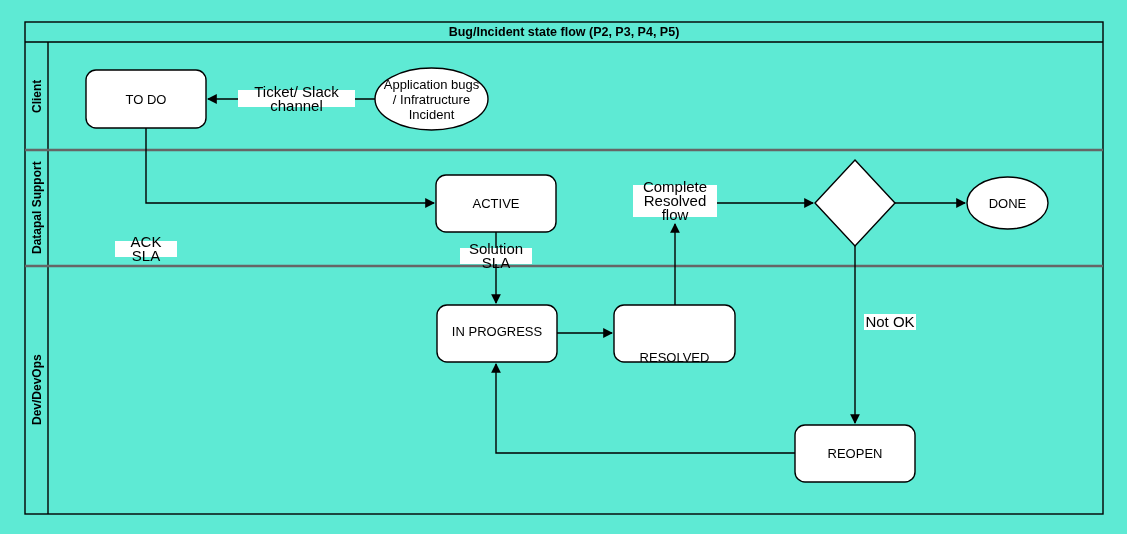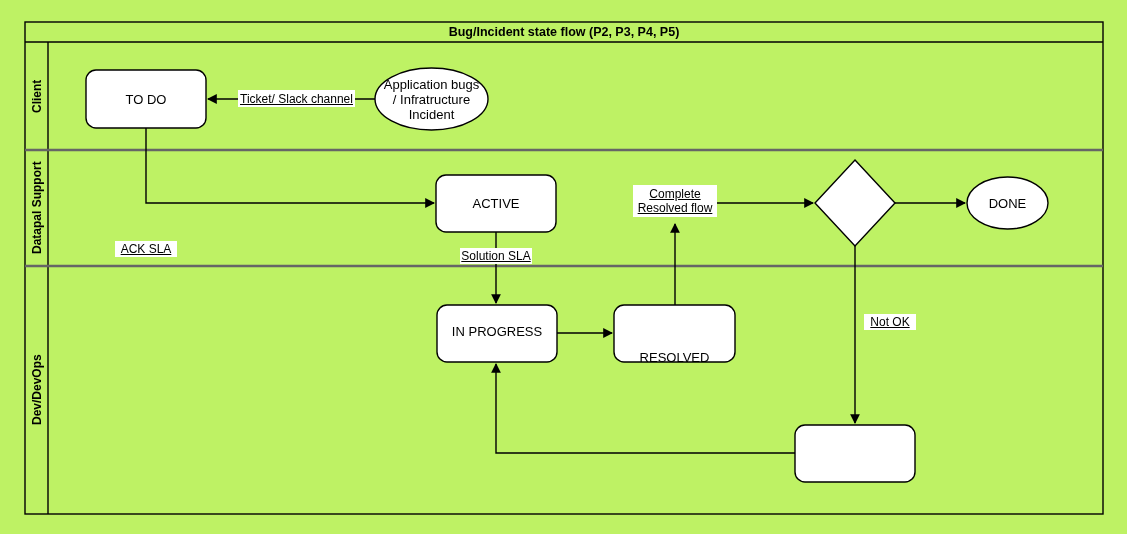--- a/index.html
+++ b/index.html
@@ -10,21 +10,21 @@
   }
   body {
     font-family: "Liberation Sans", sans-serif;
     color: #000000;
   }
   #stage {
     position: relative;
     width: 1127px;
     height: 534px;
     overflow: hidden;
-    background: #bef264;
+    background: #5eead4;
   }
   #canvas {
     position: absolute;
     left: 0;
     top: 0;
     width: 1127px;
     height: 534px;
   }
   .nodetext {
     position: absolute;
@@ -37,27 +37,26 @@
     color: #000;
     pointer-events: none;
     white-space: pre-line;
   }
   .edgelabel {
     position: absolute;
     display: flex;
     align-items: center;
     justify-content: center;
     text-align: center;
-    font-size: 12px;
+    font-size: 15px;
     line-height: 14px;
     color: #000;
     background: #ffffff;
     pointer-events: none;
     white-space: pre-line;
-    text-decoration: underline;
   }
   .lanelabel {
     position: absolute;
     display: flex;
     align-items: center;
     justify-content: center;
     font-size: 12px;
     font-weight: bold;
     color: #000;
     writing-mode: vertical-rl;
@@ -163,20 +162,21 @@
   <div class="lanelabel" style="left:25px; top:266px; width:23px; height:248px;">Dev/DevOps</div>
 
   <div class="nodetext" style="left:375px; top:68px; width:113px; height:62px;">Application bugs
 / Infratructure
 Incident</div>
   <div class="nodetext" style="left:86px; top:70px; width:120px; height:58px;">TO DO</div>
   <div class="nodetext" style="left:436px; top:175px; width:120px; height:57px;">ACTIVE</div>
   <div class="nodetext" style="left:967px; top:177px; width:81px; height:52px;">DONE</div>
   <div class="nodetext" style="left:437px; top:305px; width:120px; height:53px;">IN PROGRESS</div>
   <div class="nodetext" style="left:614px; top:305px; width:121px; height:57px;margin-top:24px;">RESOLVED</div>
+  <div class="nodetext" style="left:795px; top:425px; width:120px; height:57px;">REOPEN</div>
 
   <div class="edgelabel" style="left:238px; top:90px; width:117px; height:17px;">Ticket/ Slack channel</div>
   <div class="edgelabel" style="left:115px; top:195px; width:62px; height:16px;margin-top:46px;">ACK SLA</div>
   <div class="edgelabel" style="left:460px; top:248px; width:72px; height:16px;">Solution SLA</div>
   <div class="edgelabel" style="left:633px; top:185px; width:84px; height:32px;">Complete
 Resolved flow</div>
   <div class="edgelabel" style="left:864px; top:302px; width:52px; height:16px;margin-top:12px;">Not OK</div>
 
 </div>
 

